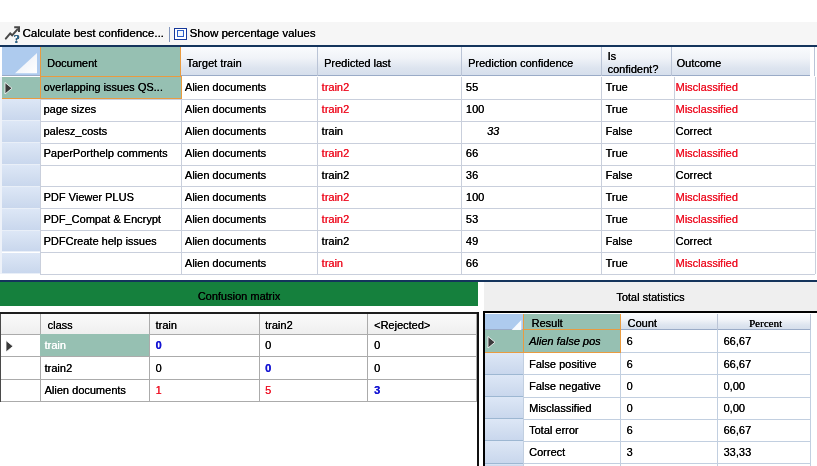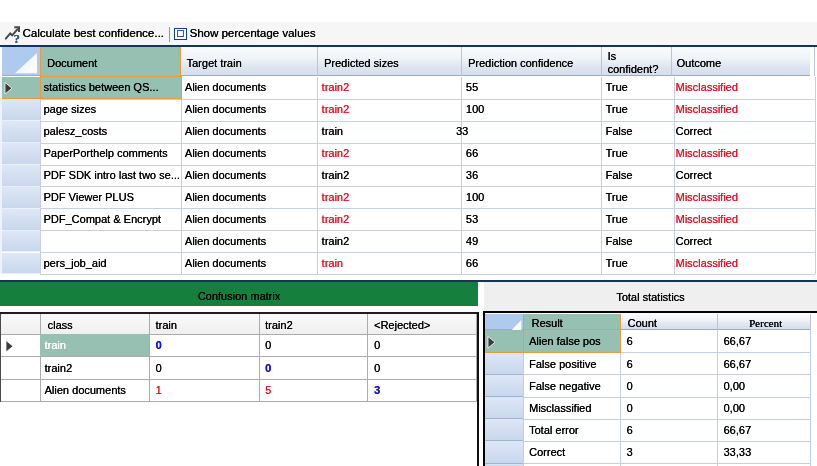--- a/index.html
+++ b/index.html
@@ -37,21 +37,21 @@
         <polygon points="13,26.3 35,6 35,26.3" fill="url(#g1)"></polygon>
       </svg>
     </div>
 <div class="a" style="left:39.5px;top:47.4px;width:141px;height:29.9px;background:#96c0b2;border:1px solid #e99b41;border-top:none"></div>
 <div class="a" style="left:316.6px;top:47.4px;width:1px;height:28.9px;background:#bac4d6"></div>
 <div class="a" style="left:461px;top:47.4px;width:1px;height:28.9px;background:#bac4d6"></div>
 <div class="a" style="left:601px;top:47.4px;width:1px;height:28.9px;background:#bac4d6"></div>
 <div class="a" style="left:670.5px;top:47.4px;width:1px;height:28.9px;background:#bac4d6"></div>
 <div class="a" style="left:47px;top:49.0px;height:28.9px;line-height:28.9px;white-space:nowrap;">Document</div>
 <div class="a" style="left:186.5px;top:49.0px;height:28.9px;line-height:28.9px;white-space:nowrap;">Target train</div>
-<div class="a" style="left:324px;top:49.0px;height:28.9px;line-height:28.9px;white-space:nowrap;">Predicted sizes</div>
+<div class="a" style="left:324px;top:49.0px;height:28.9px;line-height:28.9px;white-space:nowrap;">Predicted last</div>
 <div class="a" style="left:468px;top:49.0px;height:28.9px;line-height:28.9px;white-space:nowrap;">Prediction confidence</div>
 <div class="a" style="left:607.5px;top:49.5px;line-height:13.4px">Is<br>confident?</div>
 <div class="a" style="left:676.5px;top:49.0px;height:28.9px;line-height:28.9px;white-space:nowrap;">Outcome</div>
 <div class="a" style="left:2px;top:77.3px;width:37.5px;height:22.7px;background:#96c0b2;border-bottom:1px solid #e99b41"></div>
 <div class="a" style="left:2px;top:99.19999999999999px;width:37.5px;height:21.9px;background:linear-gradient(#dde7f6 0%,#d3dff1 50%,#c9d7ed 100%);border-bottom:1px solid #e9eff8"></div>
 <div class="a" style="left:2px;top:121.1px;width:37.5px;height:21.9px;background:linear-gradient(#dde7f6 0%,#d3dff1 50%,#c9d7ed 100%);border-bottom:1px solid #e9eff8"></div>
 <div class="a" style="left:2px;top:143.0px;width:37.5px;height:21.9px;background:linear-gradient(#dde7f6 0%,#d3dff1 50%,#c9d7ed 100%);border-bottom:1px solid #e9eff8"></div>
 <div class="a" style="left:2px;top:164.89999999999998px;width:37.5px;height:21.9px;background:linear-gradient(#dde7f6 0%,#d3dff1 50%,#c9d7ed 100%);border-bottom:1px solid #e9eff8"></div>
 <div class="a" style="left:2px;top:186.8px;width:37.5px;height:21.9px;background:linear-gradient(#dde7f6 0%,#d3dff1 50%,#c9d7ed 100%);border-bottom:1px solid #e9eff8"></div>
 <div class="a" style="left:2px;top:208.7px;width:37.5px;height:21.9px;background:linear-gradient(#dde7f6 0%,#d3dff1 50%,#c9d7ed 100%);border-bottom:1px solid #e9eff8"></div>
@@ -73,68 +73,67 @@
 <div class="a" style="left:39.5px;top:120.69999999999999px;width:775.0px;height:1px;background:#c9cfdc"></div>
 <div class="a" style="left:39.5px;top:142.6px;width:775.0px;height:1px;background:#c9cfdc"></div>
 <div class="a" style="left:39.5px;top:164.49999999999997px;width:775.0px;height:1px;background:#c9cfdc"></div>
 <div class="a" style="left:39.5px;top:186.4px;width:775.0px;height:1px;background:#c9cfdc"></div>
 <div class="a" style="left:39.5px;top:208.29999999999998px;width:775.0px;height:1px;background:#c9cfdc"></div>
 <div class="a" style="left:39.5px;top:230.19999999999996px;width:775.0px;height:1px;background:#c9cfdc"></div>
 <div class="a" style="left:39.5px;top:252.1px;width:775.0px;height:1px;background:#c9cfdc"></div>
 <div class="a" style="left:39.5px;top:274.0px;width:775.0px;height:1px;background:#c9cfdc"></div>
 <div class="a" style="left:0px;top:280.2px;width:817px;height:2px;background:#14345c"></div>
 <div class="a" style="left:39.5px;top:76.3px;width:142px;height:22.9px;background:#96c0b2;border:1px solid #e99b41"></div>
-<div class="a" style="left:43.5px;top:77.3px;height:21.9px;line-height:21.9px;white-space:nowrap;width:136px;overflow:hidden">statistics between QS...</div>
+<div class="a" style="left:43.5px;top:77.3px;height:21.9px;line-height:21.9px;white-space:nowrap;width:136px;overflow:hidden">overlapping issues QS...</div>
 <div class="a" style="left:184.8px;top:77.3px;height:21.9px;line-height:21.9px;white-space:nowrap;">Alien documents</div>
 <div class="a" style="left:321.6px;top:77.3px;height:21.9px;line-height:21.9px;white-space:nowrap;color:#ee1528">train2</div>
 <div class="a" style="left:465.8px;top:77.3px;height:21.9px;line-height:21.9px;white-space:nowrap;">55</div>
 <div class="a" style="left:605.5px;top:77.3px;height:21.9px;line-height:21.9px;white-space:nowrap;">True</div>
 <div class="a" style="left:675.5px;top:77.3px;height:21.9px;line-height:21.9px;white-space:nowrap;color:#ee1528">Misclassified</div>
 <div class="a" style="left:43.5px;top:99.19999999999999px;height:21.9px;line-height:21.9px;white-space:nowrap;width:136px;overflow:hidden">page sizes</div>
 <div class="a" style="left:184.8px;top:99.19999999999999px;height:21.9px;line-height:21.9px;white-space:nowrap;">Alien documents</div>
 <div class="a" style="left:321.6px;top:99.19999999999999px;height:21.9px;line-height:21.9px;white-space:nowrap;color:#ee1528">train2</div>
 <div class="a" style="left:465.8px;top:99.19999999999999px;height:21.9px;line-height:21.9px;white-space:nowrap;">100</div>
 <div class="a" style="left:605.5px;top:99.19999999999999px;height:21.9px;line-height:21.9px;white-space:nowrap;">True</div>
 <div class="a" style="left:675.5px;top:99.19999999999999px;height:21.9px;line-height:21.9px;white-space:nowrap;color:#ee1528">Misclassified</div>
 <div class="a" style="left:43.5px;top:121.1px;height:21.9px;line-height:21.9px;white-space:nowrap;width:136px;overflow:hidden">palesz_costs</div>
 <div class="a" style="left:184.8px;top:121.1px;height:21.9px;line-height:21.9px;white-space:nowrap;">Alien documents</div>
 <div class="a" style="left:321.6px;top:121.1px;height:21.9px;line-height:21.9px;white-space:nowrap;color:#000">train</div>
-<div class="a" style="left:456px;top:121.1px;height:21.9px;line-height:21.9px;white-space:nowrap;">33</div>
+<div class="a" style="left:487px;top:121.1px;height:21.9px;line-height:21.9px;white-space:nowrap;font-style:italic;">33</div>
 <div class="a" style="left:605.5px;top:121.1px;height:21.9px;line-height:21.9px;white-space:nowrap;">False</div>
 <div class="a" style="left:675.5px;top:121.1px;height:21.9px;line-height:21.9px;white-space:nowrap;color:#000">Correct</div>
 <div class="a" style="left:43.5px;top:143.0px;height:21.9px;line-height:21.9px;white-space:nowrap;width:136px;overflow:hidden">PaperPorthelp comments</div>
 <div class="a" style="left:184.8px;top:143.0px;height:21.9px;line-height:21.9px;white-space:nowrap;">Alien documents</div>
 <div class="a" style="left:321.6px;top:143.0px;height:21.9px;line-height:21.9px;white-space:nowrap;color:#ee1528">train2</div>
 <div class="a" style="left:465.8px;top:143.0px;height:21.9px;line-height:21.9px;white-space:nowrap;">66</div>
 <div class="a" style="left:605.5px;top:143.0px;height:21.9px;line-height:21.9px;white-space:nowrap;">True</div>
 <div class="a" style="left:675.5px;top:143.0px;height:21.9px;line-height:21.9px;white-space:nowrap;color:#ee1528">Misclassified</div>
-<div class="a" style="left:43.5px;top:164.89999999999998px;height:21.9px;line-height:21.9px;white-space:nowrap;width:136px;overflow:hidden">PDF SDK intro last two se...</div>
 <div class="a" style="left:184.8px;top:164.89999999999998px;height:21.9px;line-height:21.9px;white-space:nowrap;">Alien documents</div>
 <div class="a" style="left:321.6px;top:164.89999999999998px;height:21.9px;line-height:21.9px;white-space:nowrap;color:#000">train2</div>
 <div class="a" style="left:465.8px;top:164.89999999999998px;height:21.9px;line-height:21.9px;white-space:nowrap;">36</div>
 <div class="a" style="left:605.5px;top:164.89999999999998px;height:21.9px;line-height:21.9px;white-space:nowrap;">False</div>
 <div class="a" style="left:675.5px;top:164.89999999999998px;height:21.9px;line-height:21.9px;white-space:nowrap;color:#000">Correct</div>
 <div class="a" style="left:43.5px;top:186.8px;height:21.9px;line-height:21.9px;white-space:nowrap;width:136px;overflow:hidden">PDF Viewer PLUS</div>
 <div class="a" style="left:184.8px;top:186.8px;height:21.9px;line-height:21.9px;white-space:nowrap;">Alien documents</div>
 <div class="a" style="left:321.6px;top:186.8px;height:21.9px;line-height:21.9px;white-space:nowrap;color:#ee1528">train2</div>
 <div class="a" style="left:465.8px;top:186.8px;height:21.9px;line-height:21.9px;white-space:nowrap;">100</div>
 <div class="a" style="left:605.5px;top:186.8px;height:21.9px;line-height:21.9px;white-space:nowrap;">True</div>
 <div class="a" style="left:675.5px;top:186.8px;height:21.9px;line-height:21.9px;white-space:nowrap;color:#ee1528">Misclassified</div>
 <div class="a" style="left:43.5px;top:208.7px;height:21.9px;line-height:21.9px;white-space:nowrap;width:136px;overflow:hidden">PDF_Compat &amp; Encrypt</div>
 <div class="a" style="left:184.8px;top:208.7px;height:21.9px;line-height:21.9px;white-space:nowrap;">Alien documents</div>
 <div class="a" style="left:321.6px;top:208.7px;height:21.9px;line-height:21.9px;white-space:nowrap;color:#ee1528">train2</div>
 <div class="a" style="left:465.8px;top:208.7px;height:21.9px;line-height:21.9px;white-space:nowrap;">53</div>
 <div class="a" style="left:605.5px;top:208.7px;height:21.9px;line-height:21.9px;white-space:nowrap;">True</div>
 <div class="a" style="left:675.5px;top:208.7px;height:21.9px;line-height:21.9px;white-space:nowrap;color:#ee1528">Misclassified</div>
+<div class="a" style="left:43.5px;top:230.59999999999997px;height:21.9px;line-height:21.9px;white-space:nowrap;width:136px;overflow:hidden">PDFCreate help issues</div>
 <div class="a" style="left:184.8px;top:230.59999999999997px;height:21.9px;line-height:21.9px;white-space:nowrap;">Alien documents</div>
 <div class="a" style="left:321.6px;top:230.59999999999997px;height:21.9px;line-height:21.9px;white-space:nowrap;color:#000">train2</div>
 <div class="a" style="left:465.8px;top:230.59999999999997px;height:21.9px;line-height:21.9px;white-space:nowrap;">49</div>
 <div class="a" style="left:605.5px;top:230.59999999999997px;height:21.9px;line-height:21.9px;white-space:nowrap;">False</div>
 <div class="a" style="left:675.5px;top:230.59999999999997px;height:21.9px;line-height:21.9px;white-space:nowrap;color:#000">Correct</div>
-<div class="a" style="left:43.5px;top:252.5px;height:21.9px;line-height:21.9px;white-space:nowrap;width:136px;overflow:hidden">pers_job_aid</div>
 <div class="a" style="left:184.8px;top:252.5px;height:21.9px;line-height:21.9px;white-space:nowrap;">Alien documents</div>
 <div class="a" style="left:321.6px;top:252.5px;height:21.9px;line-height:21.9px;white-space:nowrap;color:#ee1528">train</div>
 <div class="a" style="left:465.8px;top:252.5px;height:21.9px;line-height:21.9px;white-space:nowrap;">66</div>
 <div class="a" style="left:605.5px;top:252.5px;height:21.9px;line-height:21.9px;white-space:nowrap;">True</div>
 <div class="a" style="left:675.5px;top:252.5px;height:21.9px;line-height:21.9px;white-space:nowrap;color:#ee1528">Misclassified</div>
 <div class="a" style="left:0px;top:282.2px;width:477.8px;height:24.3px;background:#15803d;text-align:center;line-height:29px">Confusion matrix</div>
 <div class="a" style="left:483.8px;top:282.2px;width:333.2px;height:29.1px;background:#efefef;text-align:center;line-height:30.5px">Total statistics</div>
 <div class="a" style="left:0px;top:312.2px;width:478.5px;height:2px;background:#1e1e1e"></div>
 <div class="a" style="left:0px;top:314.2px;width:1.2px;height:87.44999999999999px;background:#4a4a4a"></div>
 <div class="a" style="left:476.9px;top:312.2px;width:1.8px;height:153.8px;background:#111"></div>
@@ -199,21 +198,21 @@
 <div class="a" style="left:523px;top:352.2px;width:287.4px;height:1px;background:#c2cfe0"></div>
 <div class="a" style="left:523px;top:374.4px;width:287.4px;height:1px;background:#c2cfe0"></div>
 <div class="a" style="left:523px;top:396.6px;width:287.4px;height:1px;background:#c2cfe0"></div>
 <div class="a" style="left:523px;top:418.8px;width:287.4px;height:1px;background:#c2cfe0"></div>
 <div class="a" style="left:523px;top:441.0px;width:287.4px;height:1px;background:#c2cfe0"></div>
 <div class="a" style="left:523px;top:463.2px;width:287.4px;height:1px;background:#c2cfe0"></div>
 <div class="a" style="left:523px;top:329.4px;width:98.29999999999995px;height:23.2px;background:#96c0b2;border:1px solid #e99b41"></div>
 <svg class="a" style="left:486.5px;top:335.59999999999997px" width="9" height="13" viewBox="0 0 9 13">
       <polygon points="1,0.5 8,6.25 1,12" fill="#3a3a3a" stroke="#fff" stroke-width="0.8"></polygon>
     </svg>
-<div class="a" style="left:529px;top:330.4px;height:22.2px;line-height:22.2px;white-space:nowrap;">Alien false pos</div>
+<div class="a" style="left:529px;top:330.4px;height:22.2px;line-height:22.2px;white-space:nowrap;font-style:italic;">Alien false pos</div>
 <div class="a" style="left:626.5px;top:330.4px;height:22.2px;line-height:22.2px;white-space:nowrap;">6</div>
 <div class="a" style="left:723.5px;top:330.4px;height:22.2px;line-height:22.2px;white-space:nowrap;">66,67</div>
 <div class="a" style="left:529px;top:352.59999999999997px;height:17px;line-height:22.2px;white-space:nowrap;">False positive</div>
 <div class="a" style="left:626.5px;top:352.59999999999997px;height:22.2px;line-height:22.2px;white-space:nowrap;">6</div>
 <div class="a" style="left:723.5px;top:352.59999999999997px;height:22.2px;line-height:22.2px;white-space:nowrap;">66,67</div>
 <div class="a" style="left:529px;top:374.79999999999995px;height:22.2px;line-height:22.2px;white-space:nowrap;">False negative</div>
 <div class="a" style="left:626.5px;top:374.79999999999995px;height:22.2px;line-height:22.2px;white-space:nowrap;">0</div>
 <div class="a" style="left:723.5px;top:374.79999999999995px;height:22.2px;line-height:22.2px;white-space:nowrap;">0,00</div>
 <div class="a" style="left:529px;top:397.0px;height:22.2px;line-height:22.2px;white-space:nowrap;">Misclassified</div>
 <div class="a" style="left:626.5px;top:397.0px;height:22.2px;line-height:22.2px;white-space:nowrap;">0</div>

